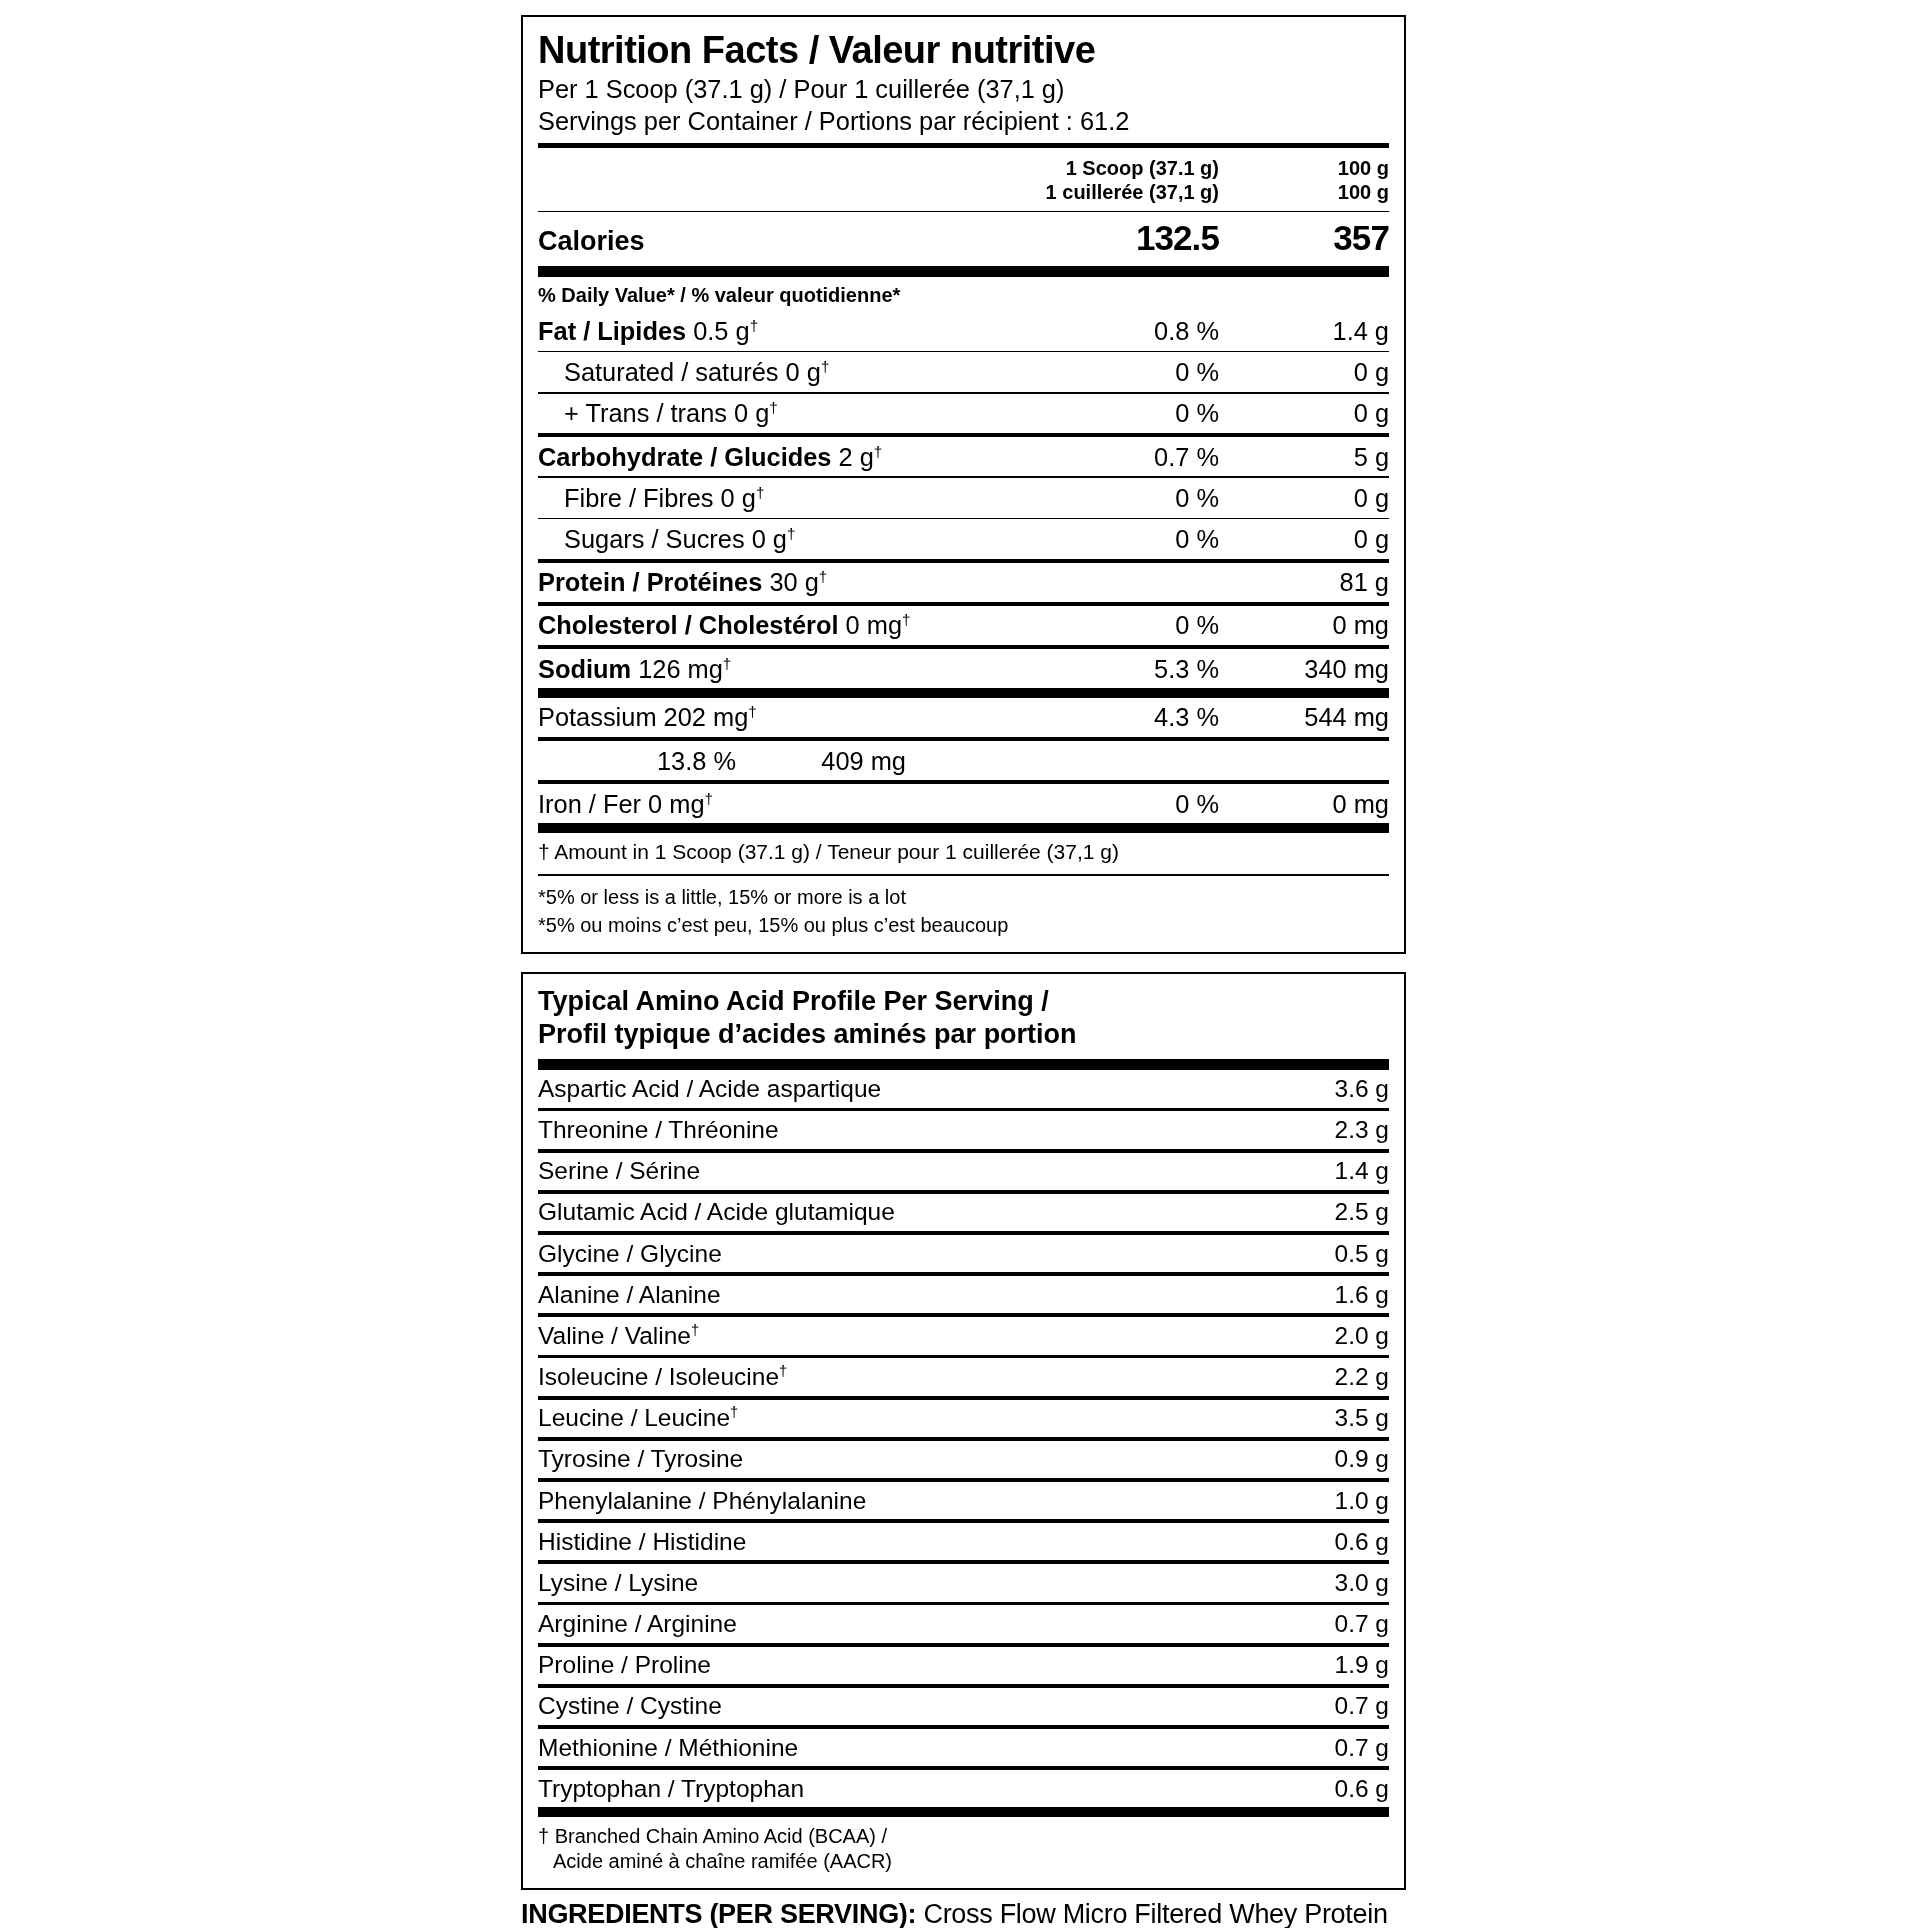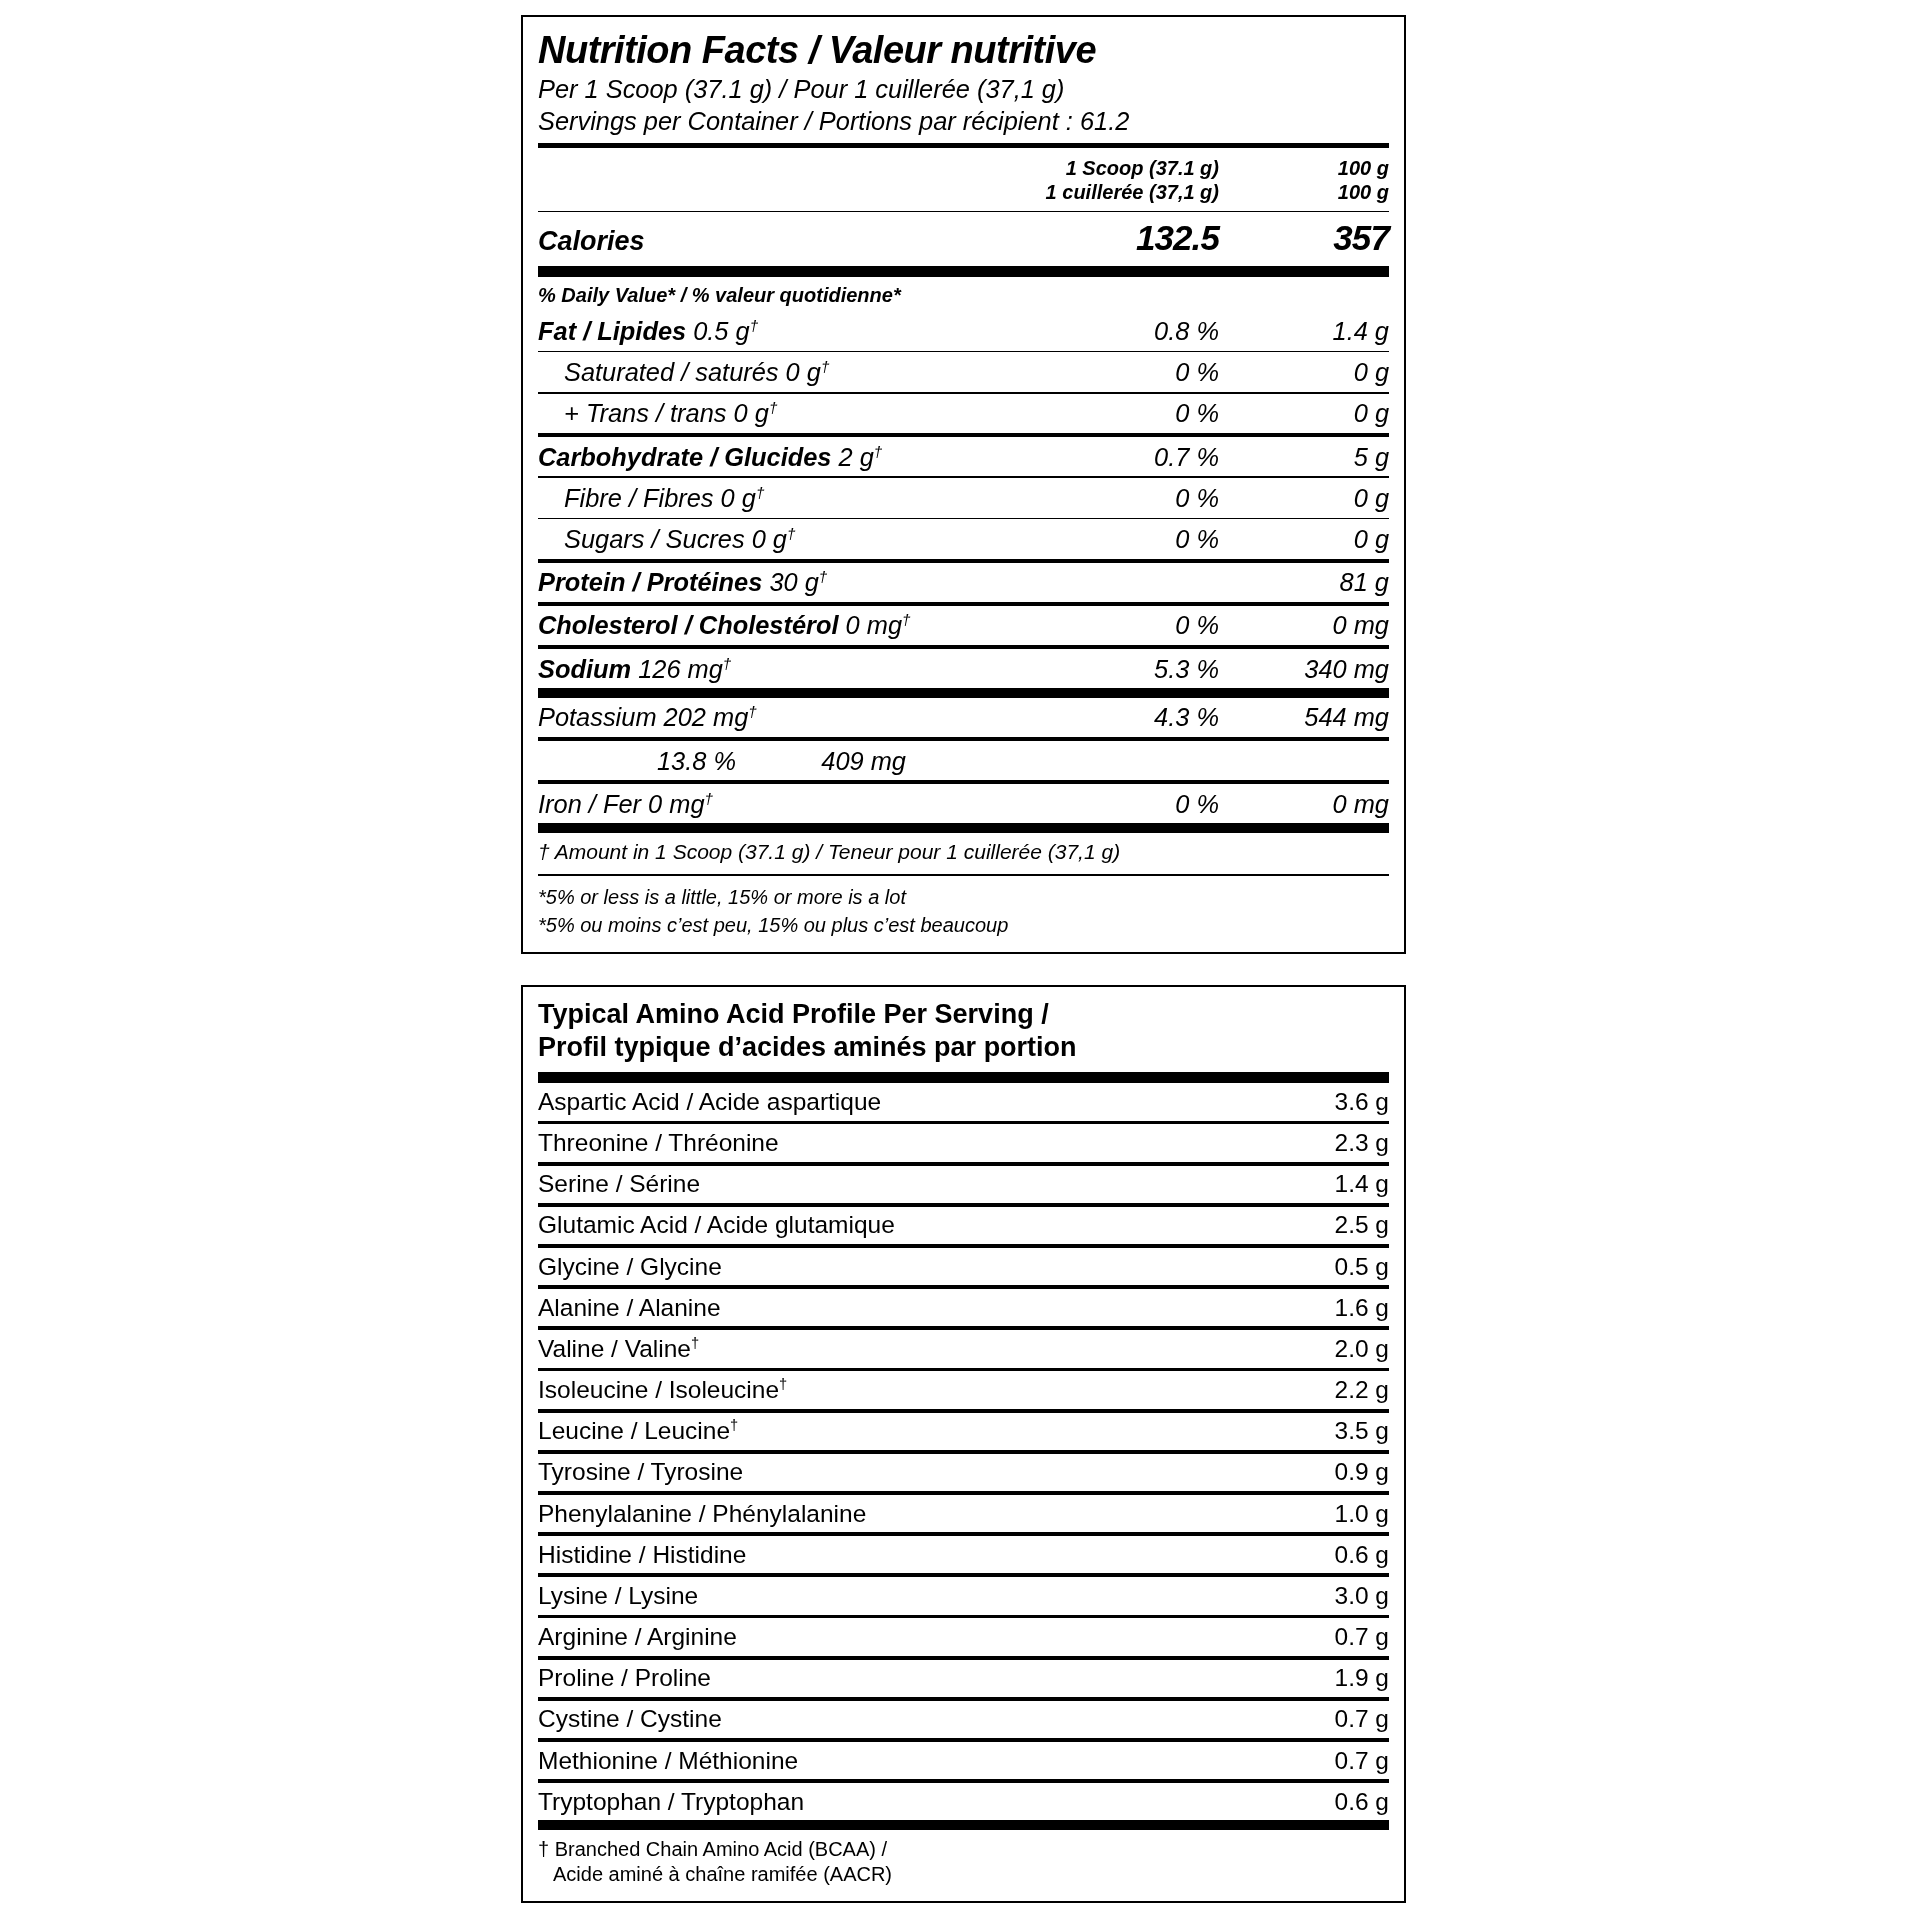--- a/index.html
+++ b/index.html
@@ -23,22 +23,22 @@
     width: 885px;
   }
 
   
   .panel {
     border: 2.8px solid #000;
     padding: 7.5px 15px 13px 15px;
     box-sizing: border-box;
     background: #fff;
   }
-  .nf-panel { margin-bottom: 31px; font-style: italic; }
-  .aa-panel { margin-bottom: 20px; }
+  .nf-panel { margin-bottom: 18px; }
+  .aa-panel { margin-bottom: 7px; }
 
   
   .nf-title {
     font-size: 38px;
     font-weight: bold;
     letter-spacing: -0.5px;
     line-height: 45px;
     margin-top: 3.8px;
   }
   .nf-serving {

